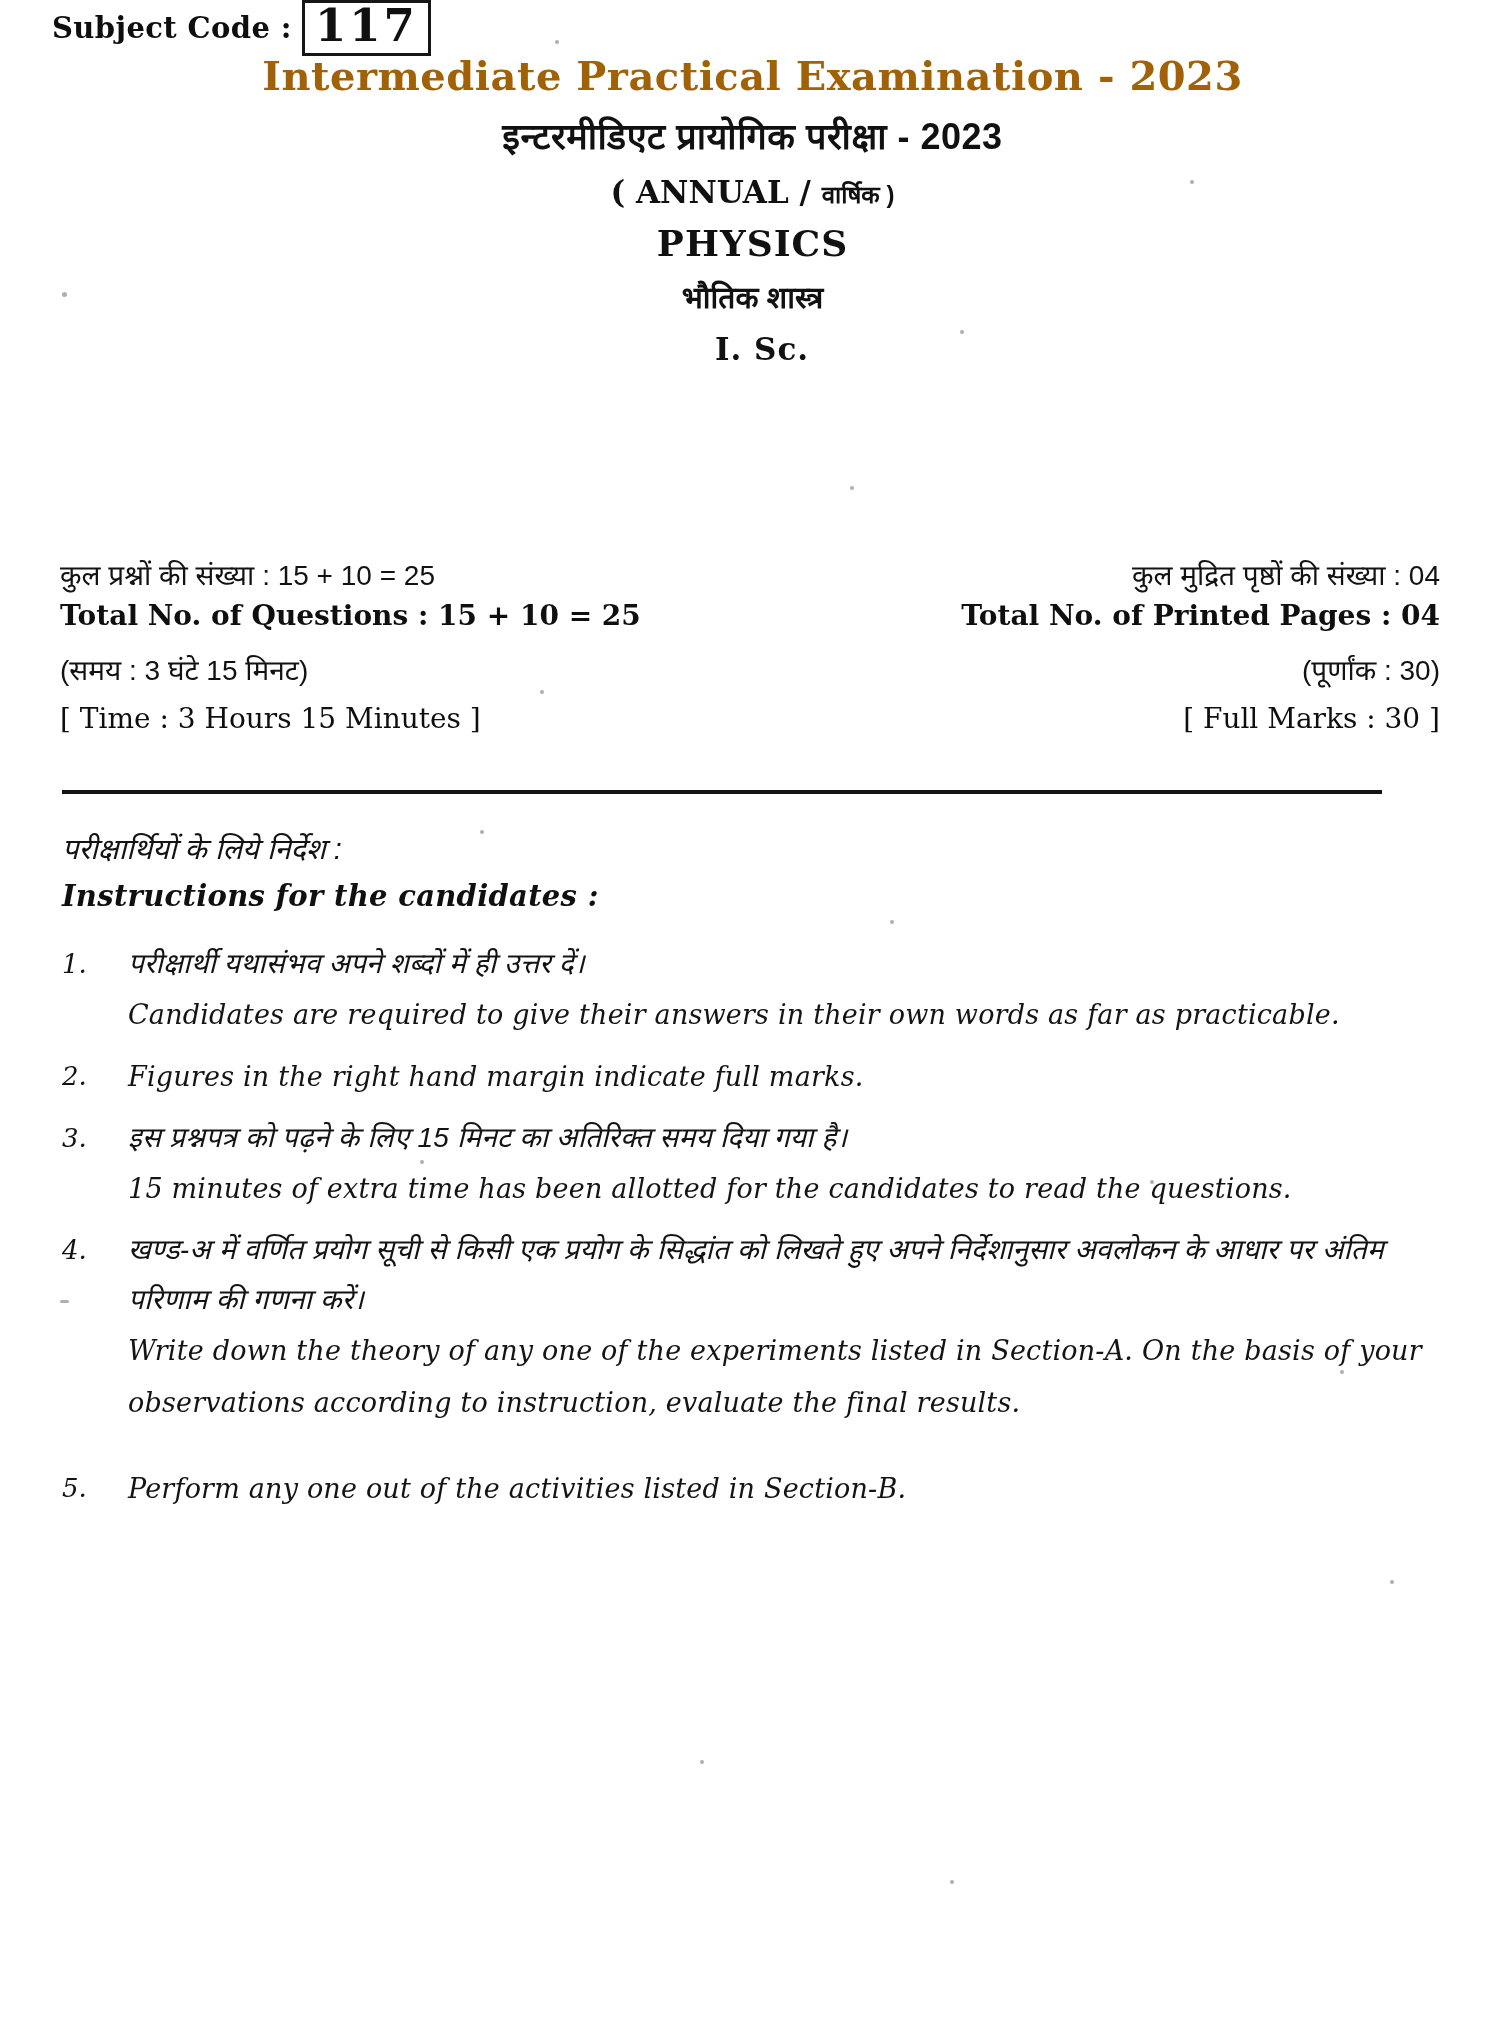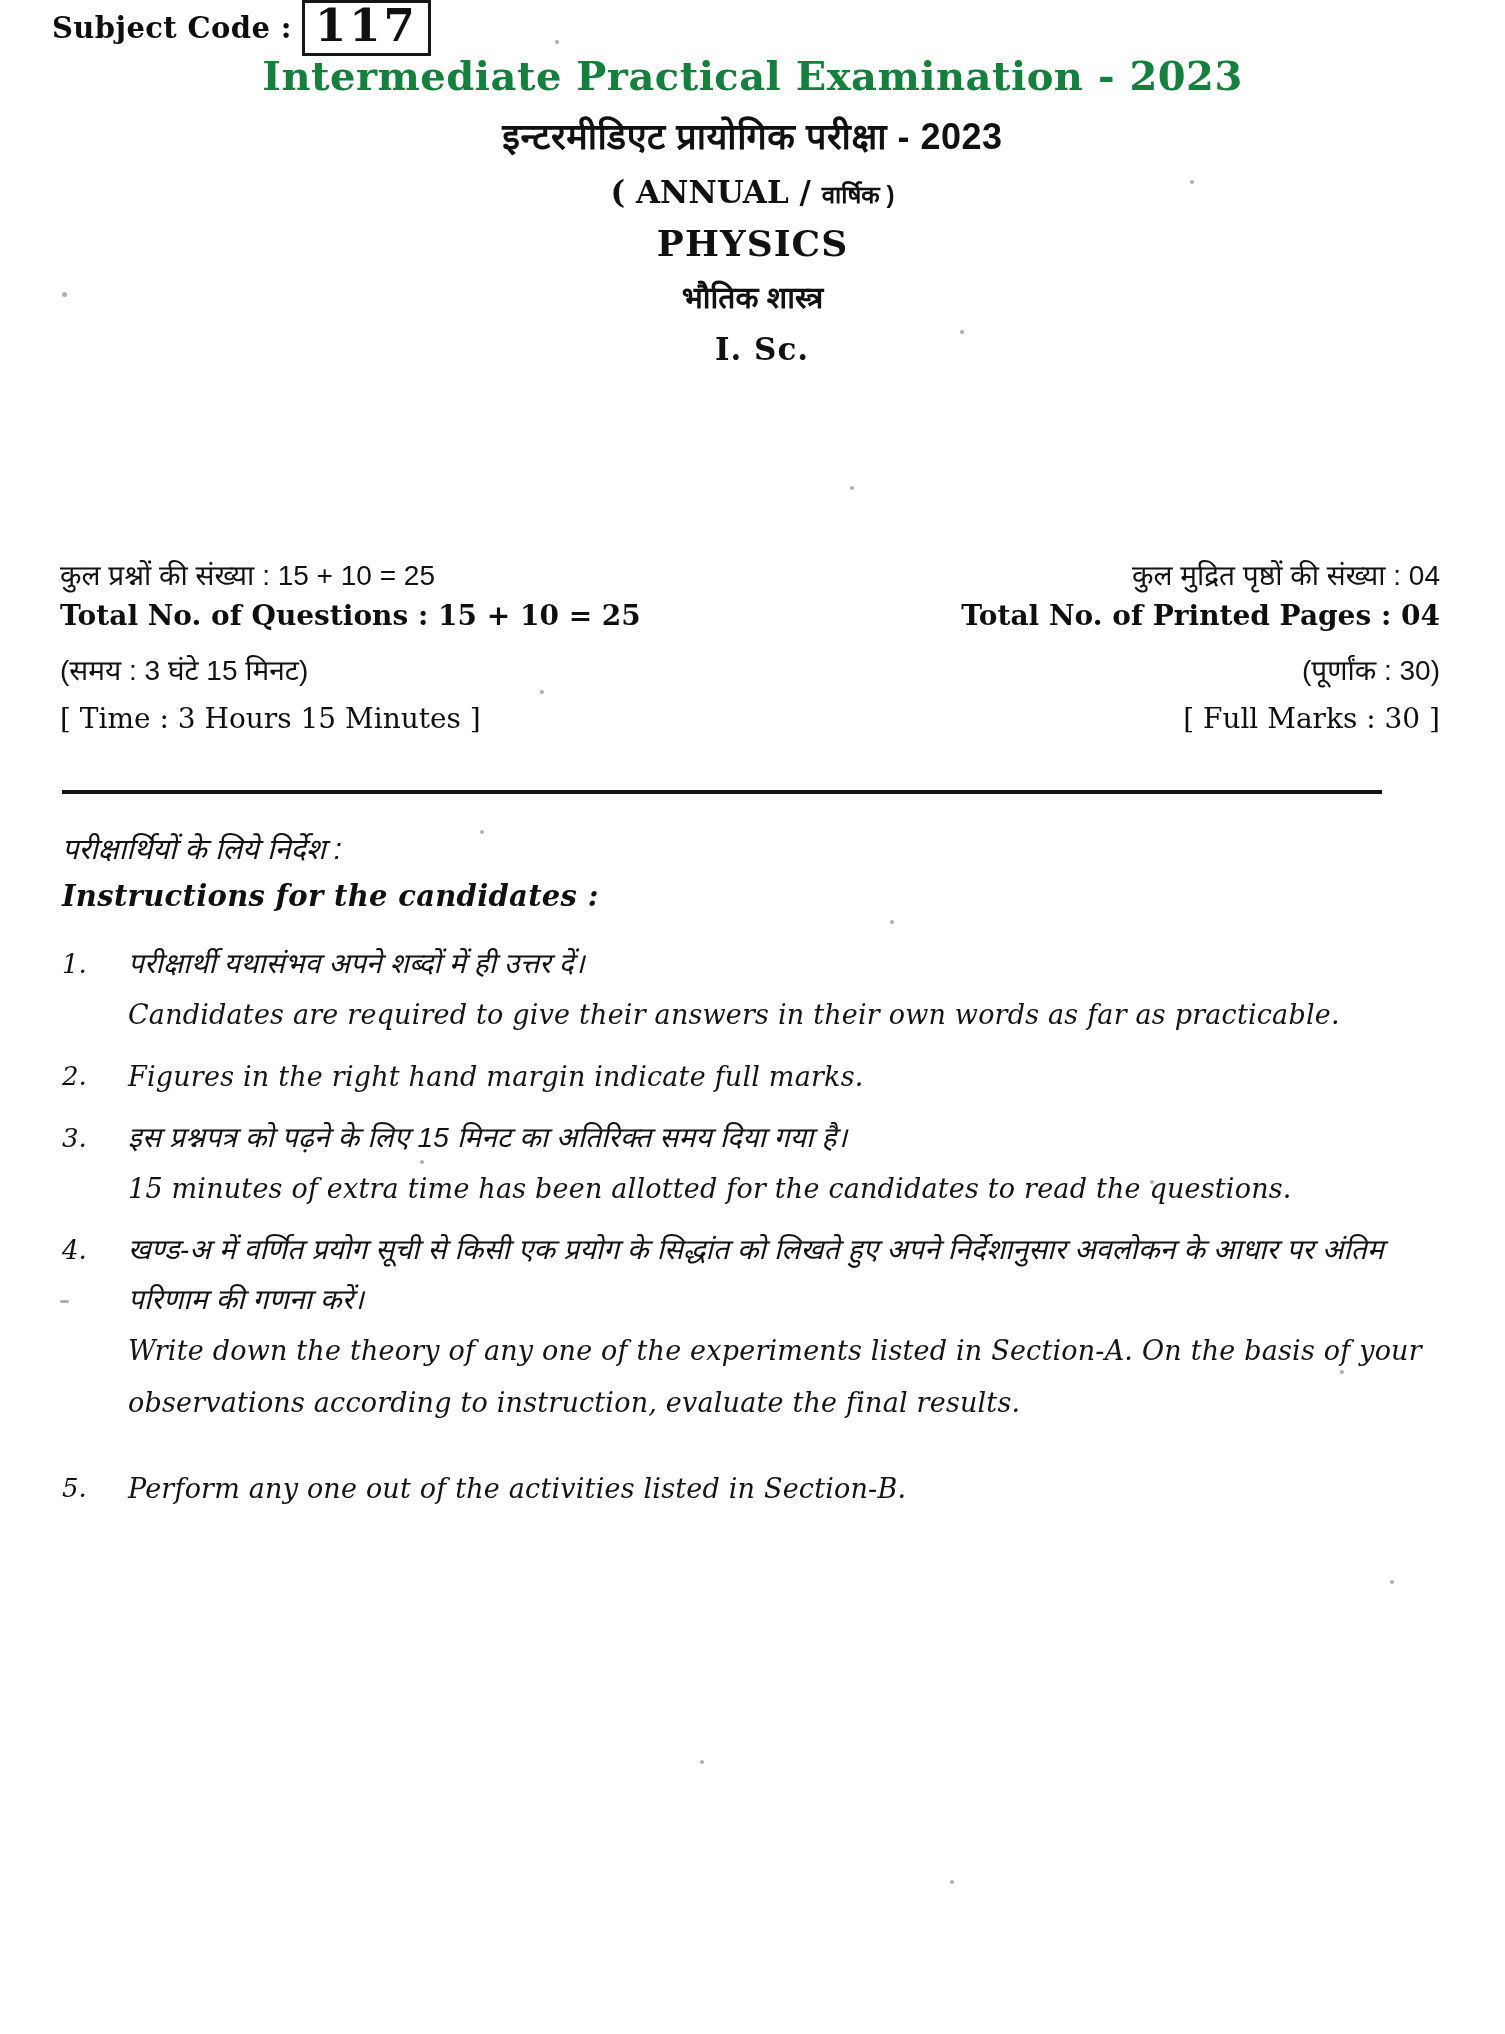--- a/index.html
+++ b/index.html
@@ -57,21 +57,21 @@
     top: 52px;
     left: 0;
     width: 1505px;
     text-align: center;
   }
   .h-en-main {
     font-family: "DejaVu Serif", serif;
     font-weight: bold;
     font-size: 40px;
     letter-spacing: 0.5px;
-    color: #15803d;
+    color: #a16207;
     margin-bottom: 12px;
   }
   .h-hi-main {
     font-family: "Liberation Sans", sans-serif;
     font-weight: bold;
     font-size: 36px;
     letter-spacing: 0.5px;
     color: #111;
     margin-bottom: 14px;
   }

